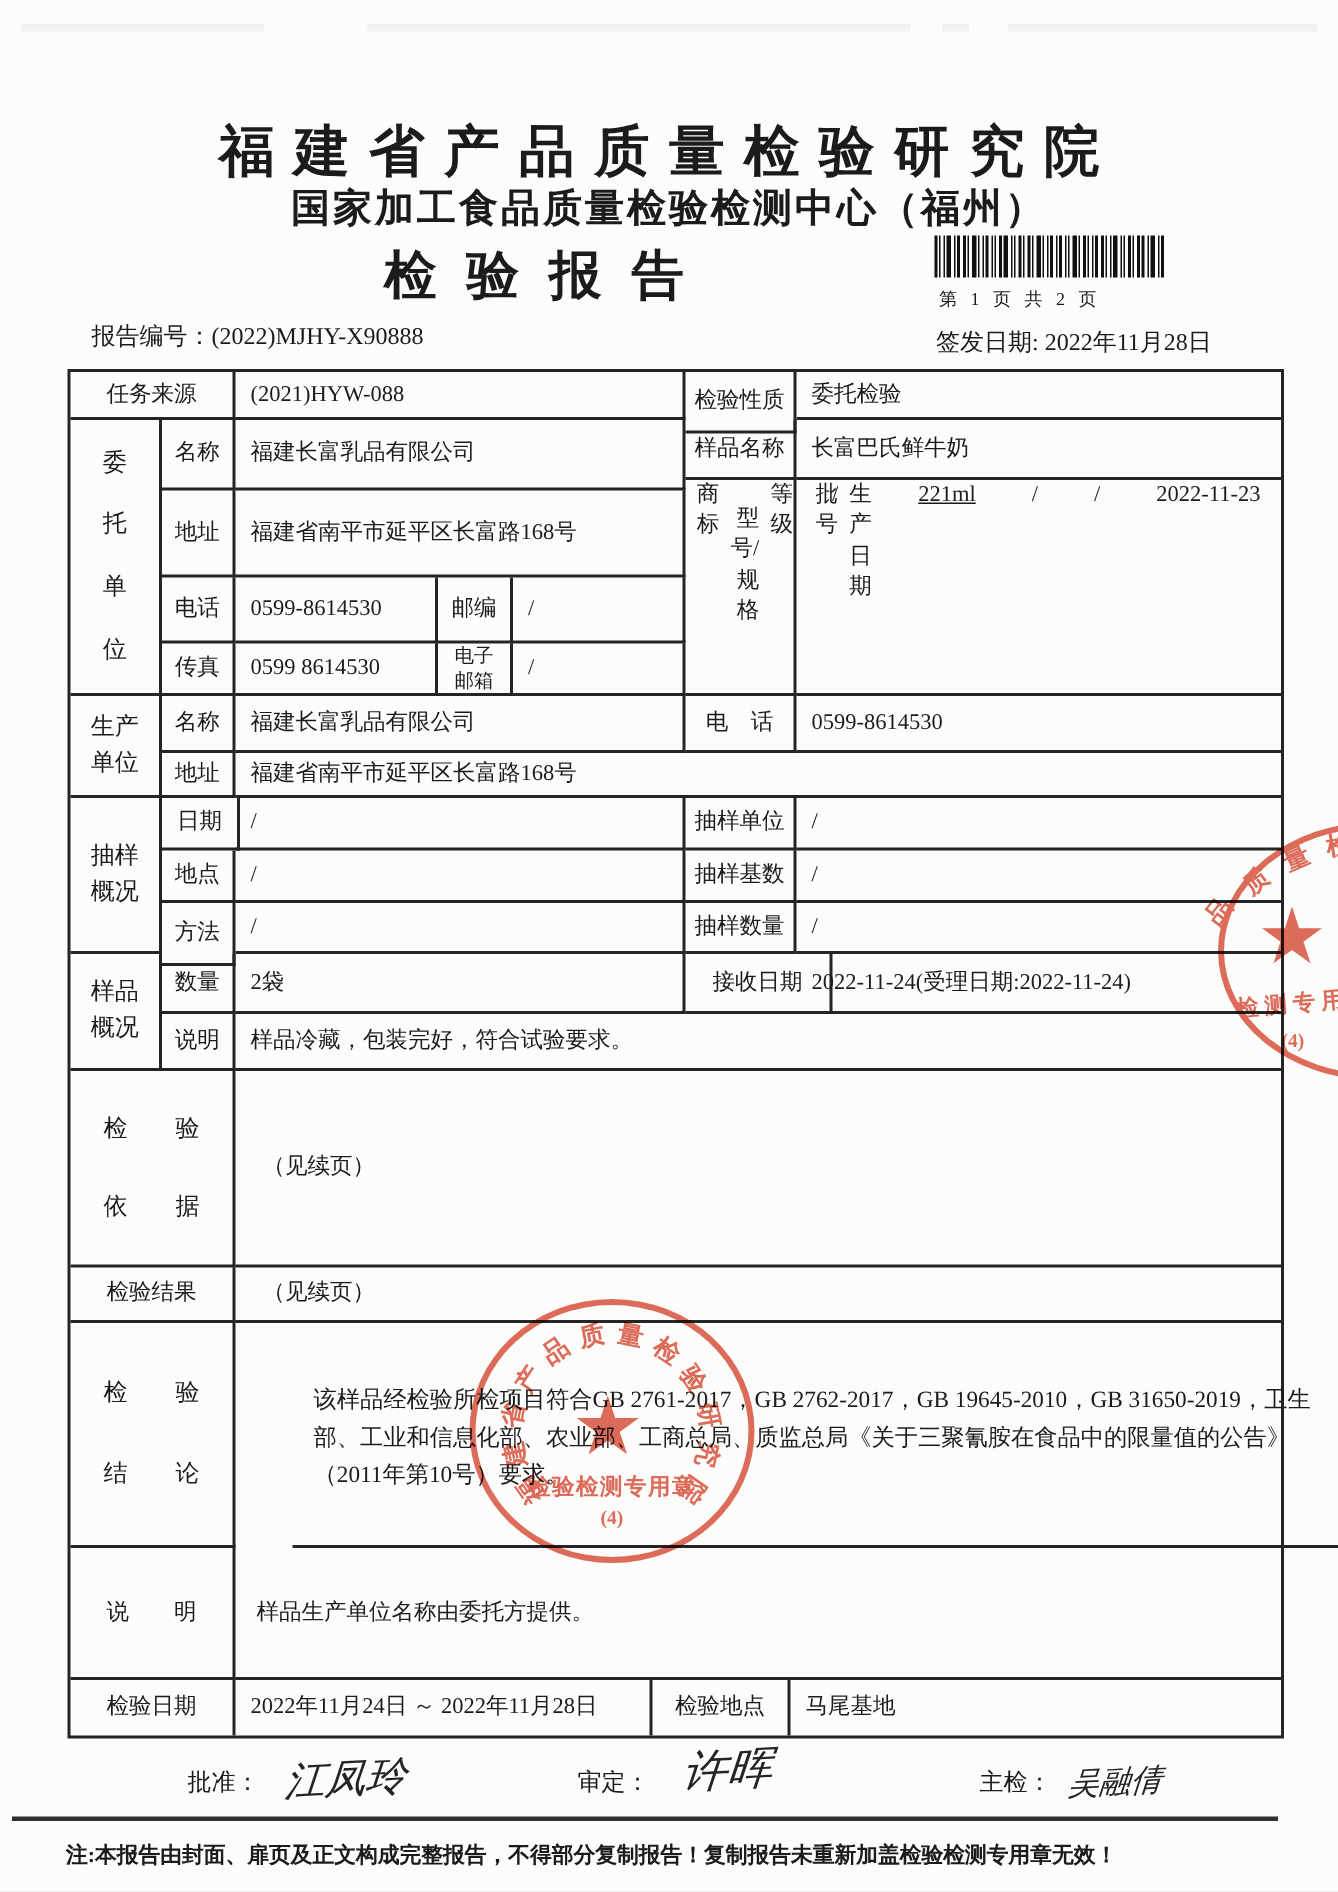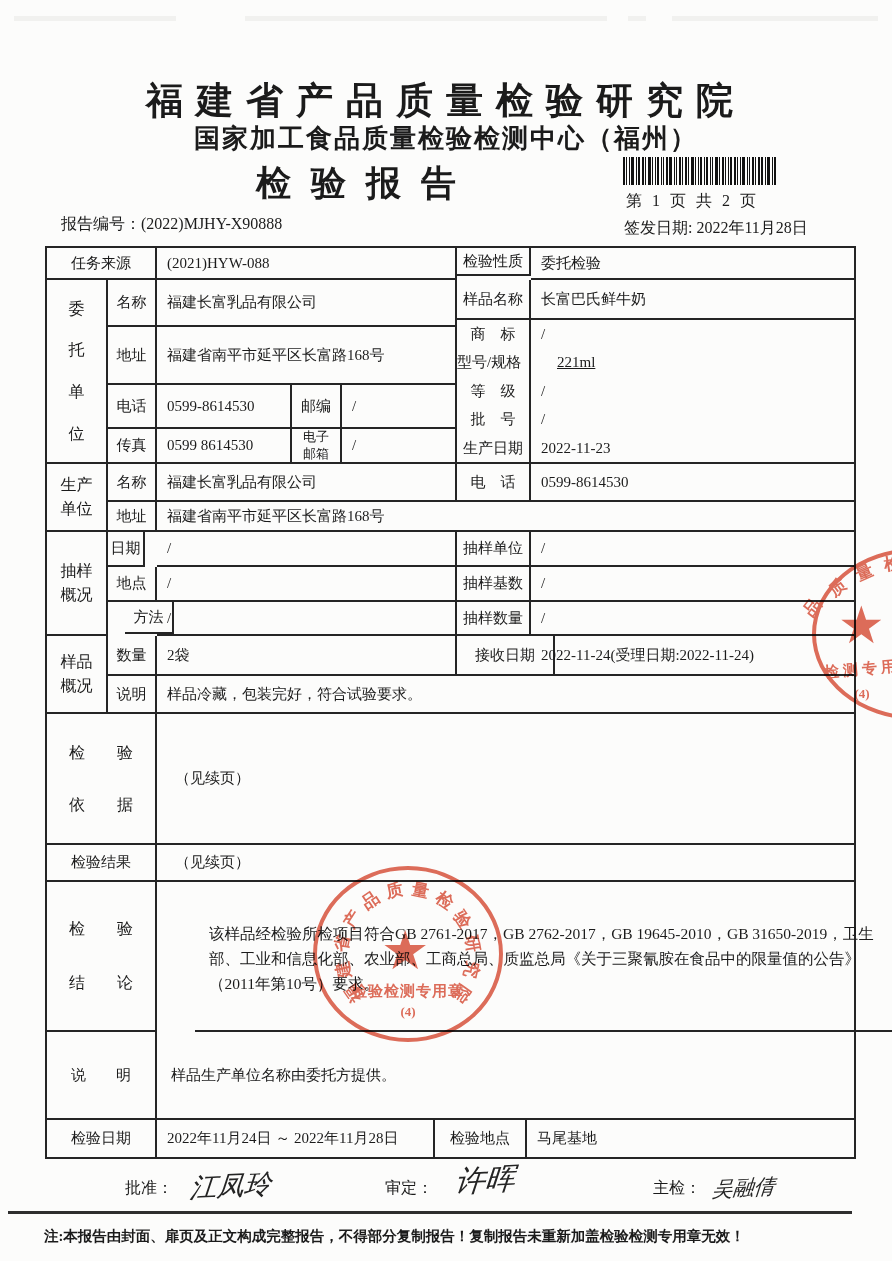--- a/index.html
+++ b/index.html
@@ -6,32 +6,32 @@
   .page{position:relative;width:892px;height:1261px;background:#fcfcfb;overflow:hidden;
         font-family:"Liberation Serif","DejaVu Serif",serif;color:#1b1b1b;}
   
   .scanmark{position:absolute;height:5px;background:#f1f1ef;}
   
   .t1{position:absolute;left:0;right:0;top:76px;text-align:center;font-size:37px;font-weight:bold;letter-spacing:13px;}
   .t2{position:absolute;left:0;right:0;top:121px;text-align:center;font-size:26px;font-weight:bold;letter-spacing:2px;}
   .t3{position:absolute;left:0;right:160px;top:160px;text-align:center;font-size:35px;font-weight:bold;letter-spacing:20px;}
   .barcode{position:absolute;left:623px;top:157px;width:163px;height:28px;display:flex;align-items:stretch;}
   .barcode span{background:#111;}
-  .pageinfo{position:absolute;left:626px;top:191px;font-size:16px;letter-spacing:3px;}
+  .pageinfo{position:absolute;left:626px;top:191px;font-size:12px;letter-spacing:3px;}
   .meta{position:absolute;font-size:16px;}
   
   .tbl{position:absolute;left:45px;top:246px;width:807px;height:909px;border:2px solid #252525;box-sizing:content-box;}
   .cell{position:absolute;box-sizing:border-box;display:flex;align-items:center;font-size:15px;line-height:1.35;}
   .lab{justify-content:center;text-align:center;}
   .val{padding-left:10px;}
   .br{border-right:2px solid #252525;} .bb{border-bottom:2px solid #252525;}
   .pre{white-space:pre-line;}
   .vhead{justify-content:center;text-align:center;line-height:2.6;font-size:16px;}
   .blk{display:block;margin-left:38px;}
-  .bigl{flex-direction:column;justify-content:space-around;align-items:stretch;display:flex;}
+  .bigl{flex-direction:row;justify-content:space-around;align-items:stretch;display:flex;}
   
   .stamp{position:absolute;mix-blend-mode:multiply;opacity:.82;}
   .ring{position:absolute;inset:0;border:4px solid;border-radius:50%;}
   .ringchar{position:absolute;font-weight:bold;}
   .star{position:absolute;line-height:1;}
   .stline{position:absolute;left:0;right:0;text-align:center;font-weight:bold;}
   
   .sig{position:absolute;font-family:"DejaVu Sans",sans-serif;font-style:italic;color:#242424;
        transform:rotate(-3deg) skewX(-8deg);white-space:nowrap;}
   .siglab{position:absolute;font-size:16px;}
@@ -109,21 +109,21 @@
   </div>
   <div class="meta" style="left:624px;top:218px;">
     <span>签发日期:</span>
     <span>2022年11月28日</span>
   </div>
 
   <div class="tbl">
 
     <div class="cell lab br bb" style="left:0;top:0;width:110px;height:32px;">任务来源</div>
     <div class="cell val br bb" style="left:110px;top:0;width:300px;height:32px;">(2021)HYW-088</div>
-    <div class="cell lab br bb" style="left:410px;top:0;width:74px;height:28px;">检验性质</div>
+    <div class="cell lab br bb" style="left:410px;top:0;width:74px;height:41px;">检验性质</div>
     <div class="cell val bb" style="left:484px;top:0;width:323px;height:32px;text-align:right;">委托检验</div>
 
     <div class="cell lab br bb pre vhead" style="left:0;top:32px;width:61px;height:184px;">委
 托
 单
 位</div>
     <div class="cell lab br bb" style="left:61px;top:32px;width:49px;height:47px;">名称</div>
     <div class="cell val br bb" style="left:110px;top:32px;width:300px;height:47px;">福建长富乳品有限公司</div>
     <div class="cell lab br bb" style="left:61px;top:79px;width:49px;height:58px;">地址</div>
     <div class="cell val br bb" style="left:110px;top:79px;width:300px;height:58px;">福建省南平市延平区长富路168号</div>
@@ -134,21 +134,21 @@
     <div class="cell lab br bb" style="left:61px;top:181px;width:49px;height:35px;">传真</div>
     <div class="cell val br bb" style="left:110px;top:181px;width:135px;height:35px;">0599 8614530</div>
     <div class="cell lab br bb pre" style="left:245px;top:181px;width:50px;height:35px;font-size:13px;line-height:1.25;">电子
 邮箱</div>
     <div class="cell val br bb" style="left:295px;top:181px;width:115px;height:35px;">/</div>
 
     <div class="cell lab br bb" style="left:410px;top:32px;width:74px;height:40px;">样品名称</div>
     <div class="cell val bb" style="left:484px;top:32px;width:323px;height:40px;">长富巴氏鲜牛奶</div>
     <div class="cell br bb bigl" style="left:410px;top:72px;width:74px;height:144px;">
       <span style="text-align:center;">商　标</span>
-      <span style="text-align:left;">型号/规格</span>
+      <span style="text-align:right;margin-top:16px;">型号/规格</span>
       <span style="text-align:center;">等　级</span>
       <span style="text-align:center;">批　号</span>
       <span style="text-align:center;">生产日期</span>
     </div>
     <div class="cell bb bigl" style="left:484px;top:72px;width:323px;height:144px;">
       <span style="padding-left:10px;">/</span>
       <span style="padding-left:26px;text-decoration:underline;">221ml</span>
       <span style="padding-left:10px;">/</span>
       <span style="padding-left:10px;">/</span>
       <span style="padding-left:10px;">2022-11-23</span>
@@ -158,25 +158,25 @@
 单位</div>
     <div class="cell lab br bb" style="left:61px;top:216px;width:49px;height:38px;">名称</div>
     <div class="cell val br bb" style="left:110px;top:216px;width:300px;height:38px;">福建长富乳品有限公司</div>
     <div class="cell lab br bb" style="left:410px;top:216px;width:74px;height:38px;">电　话</div>
     <div class="cell val bb" style="left:484px;top:216px;width:323px;height:38px;">0599-8614530</div>
     <div class="cell lab br bb" style="left:61px;top:254px;width:49px;height:30px;">地址</div>
     <div class="cell val bb" style="left:110px;top:254px;width:697px;height:30px;">福建省南平市延平区长富路168号</div>
 
     <div class="cell lab br bb pre vhead" style="left:0;top:284px;width:61px;height:104px;line-height:1.5;">抽样
 概况</div>
-    <div class="cell lab br bb" style="left:61px;top:284px;width:37px;height:35px;">日期</div>
+    <div class="cell lab br bb" style="left:61px;top:284px;width:52px;height:35px;">日期</div>
     <div class="cell val br bb" style="left:110px;top:284px;width:300px;height:35px;">/</div>
     <div class="cell lab br bb" style="left:61px;top:319px;width:49px;height:35px;">地点</div>
     <div class="cell val br bb" style="left:110px;top:319px;width:300px;height:35px;">/</div>
-    <div class="cell lab br bb" style="left:61px;top:354px;width:49px;height:32px;margin-left:17px;">方法</div>
+    <div class="cell lab br bb" style="left:61px;top:354px;width:49px;height:42px;">方法</div>
     <div class="cell val br bb" style="left:110px;top:354px;width:300px;height:34px;">/</div>
     <div class="cell lab br bb" style="left:410px;top:284px;width:74px;height:35px;">抽样单位</div>
     <div class="cell val bb" style="left:484px;top:284px;width:323px;height:35px;">/</div>
     <div class="cell lab br bb" style="left:410px;top:319px;width:74px;height:35px;">抽样基数</div>
     <div class="cell val bb" style="left:484px;top:319px;width:323px;height:35px;">/</div>
     <div class="cell lab br bb" style="left:410px;top:354px;width:74px;height:34px;">抽样数量</div>
     <div class="cell val bb" style="left:484px;top:354px;width:323px;height:34px;">/</div>
 
     <div class="cell lab br bb pre vhead" style="left:0;top:388px;width:61px;height:78px;line-height:1.5;">样品
 概况</div>

